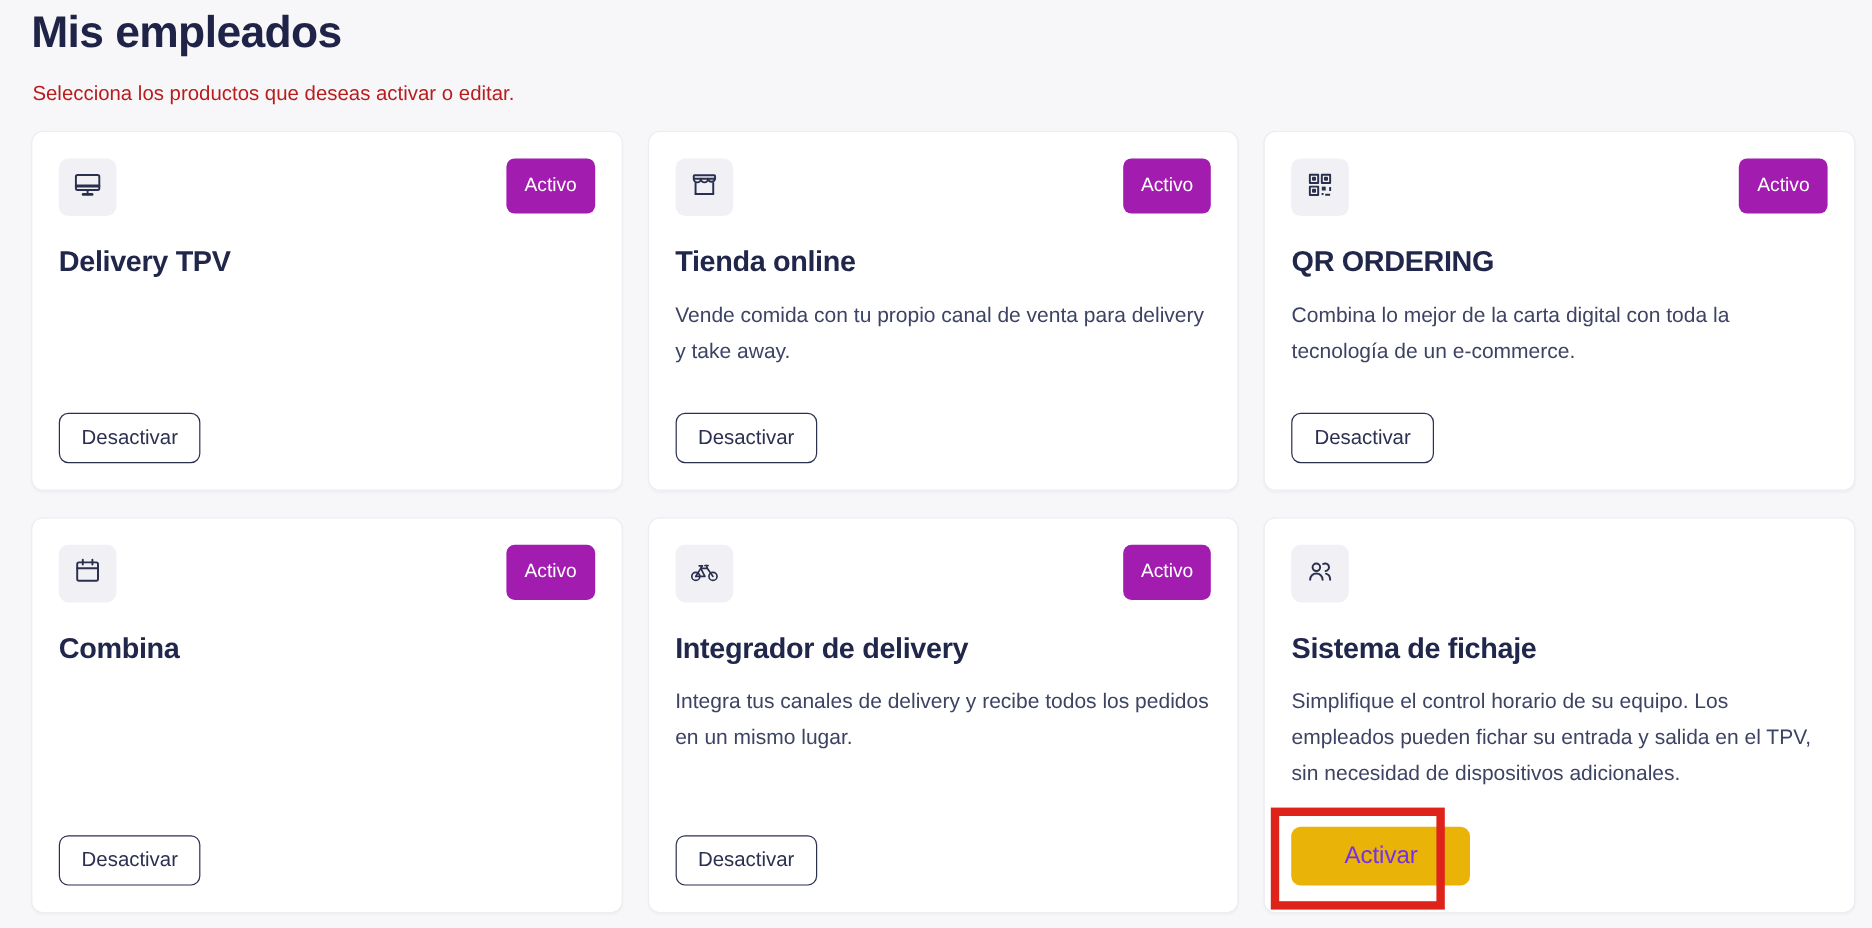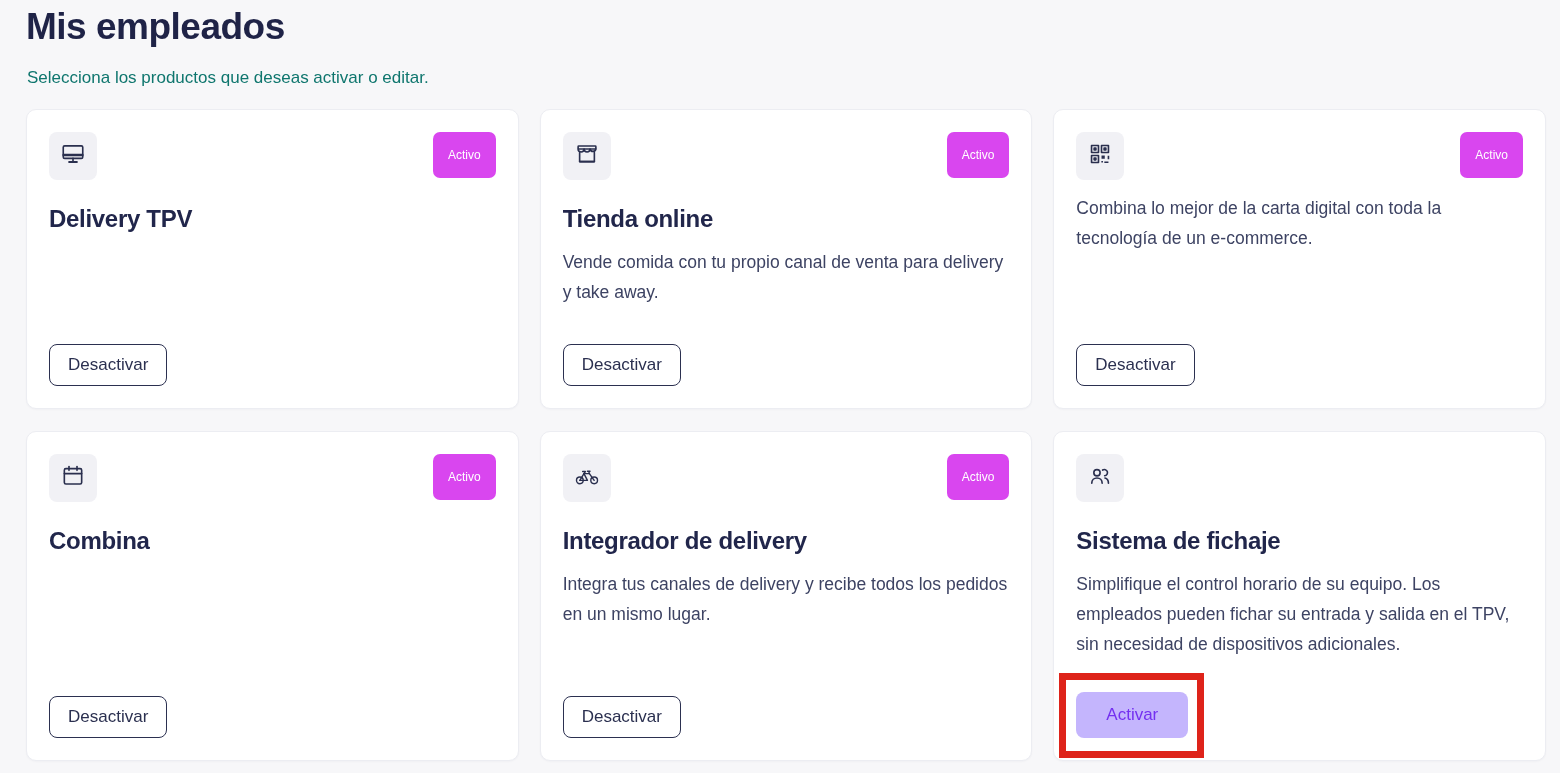--- a/index.html
+++ b/index.html
@@ -18,21 +18,21 @@
     font-size: 37px;
     line-height: 44px;
     font-weight: 800;
     letter-spacing: -0.5px;
     color: #1f2347;
   }
   .page-subtitle {
     margin: 16px 0 0 1px;
     font-size: 17px;
     line-height: 26px;
-    color: #0f766e;
+    color: #b91c1c;
   }
 
   .grid {
     margin-top: 18px;
     display: grid;
     grid-template-columns: repeat(3, 1fr);
     grid-template-rows: 300px 330px;
     gap: 22px 21px;
   }
 
@@ -58,23 +58,23 @@
     background: #f1f1f5;
     border-radius: 8px;
     display: flex;
     align-items: center;
     justify-content: center;
     flex: 0 0 auto;
   }
   .icon-box svg { width: 26px; height: 26px; }
 
   .status-badge {
-    background: #d946ef;
+    background: #a21caf;
     color: #ffffff;
-    font-size: 12px;
+    font-size: 16px;
     line-height: 20px;
     padding: 13px 15px;
     border-radius: 7px;
     font-weight: 400;
   }
 
   .card-title {
     margin-top: 24px;
     font-size: 24px;
     line-height: 30px;
@@ -97,25 +97,25 @@
     border-radius: 8px;
     cursor: pointer;
   }
   .btn-deactivate {
     background: #ffffff;
     border: 1.2px solid #2b3050;
     color: #2b3050;
     padding: 10px 18px;
   }
   .btn-activate {
-    background: #c4b5fd;
+    background: #eab308;
     border: none;
     color: #7430f0;
-    padding: 13px 30px;
-    font-size: 17px;
+    padding: 13px 44px;
+    font-size: 20px;
   }
 
   .highlight-annotation {
     position: absolute;
     left: 5px;
     top: 241px;
     width: 145px;
     height: 85px;
     border: 7px solid #de231a;
     pointer-events: none;
@@ -175,20 +175,21 @@
                 <rect x="4.2" y="13.4" width="6.4" height="6.4"></rect>
                 <rect x="6.6" y="6.6" width="1.6" height="1.6" fill="#2a2f4e"></rect>
                 <rect x="15.8" y="6.6" width="1.6" height="1.6" fill="#2a2f4e"></rect>
                 <rect x="6.6" y="15.8" width="1.6" height="1.6" fill="#2a2f4e"></rect>
                 <rect x="13.4" y="13.4" width="3" height="3" fill="#2a2f4e" stroke="none"></rect>
                 <path d="M19.8 13.6 v3.2 M16 19.6 h3.8 M19.8 19.6 v.01 M14 18.4 v1.4"></path>
               </svg></span>
       </div>
       <div class="status-badge">Activo</div>
     </div>
+    <div class="card-title">QR ORDERING</div>
     <div class="card-desc">Combina lo mejor de la carta digital con toda la tecnología de un e-commerce.</div>
     <div class="card-actions">
       <button class="btn btn-deactivate">Desactivar</button>
     </div>
   </div>
 
   <div class="card">
     <div class="card-top">
       <div class="icon-box">
         <span class="icon"><svg viewBox="0 0 24 24" fill="none" stroke="#2a2f4e" stroke-width="1.5" stroke-linecap="round" stroke-linejoin="round">

